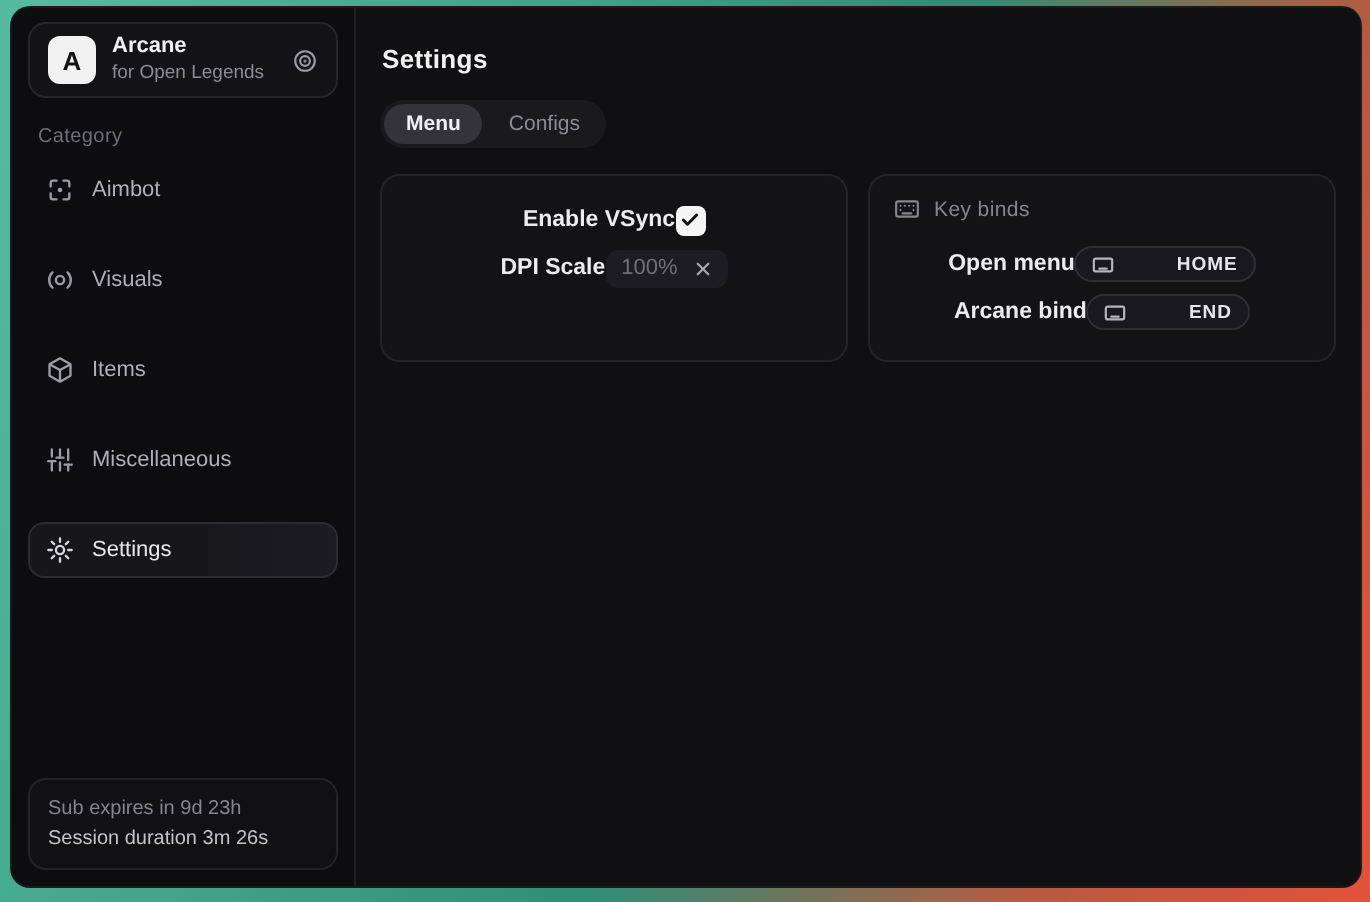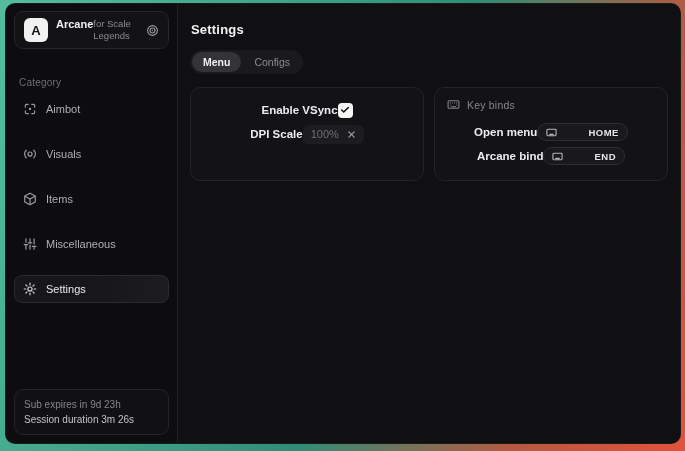--- a/index.html
+++ b/index.html
@@ -36,26 +36,26 @@
     border-radius: 9px;
     flex: none;
   }
   .app-logo {
     width: 24px; height: 24px; flex: none;
     background: #f2f2f2; color: #151517;
     border-radius: 6px;
     display: flex; align-items: center; justify-content: center;
     font-size: 13px; font-weight: 700;
   }
-  .app-text { display: flex; flex-direction: row; line-height: 1.25; }
+  .app-text { display: flex; flex-direction: column; line-height: 1.25; }
   .app-name { font-size: 11px; font-weight: 700; color: #f0f0f2; }
   .app-sub  { font-size: 9.5px; color: #8b8b91; }
   .app-target { margin-left: auto; color: #9a9aa0; display: flex; }
   .category {
-    margin: 28px 5px 7px 5px;
+    margin: 14px 5px 7px 5px;
     font-size: 10px; color: #6e6e74; letter-spacing: .2px;
   }
   .nav { display: flex; flex-direction: column; gap: 17px; }
   .nav-item {
     display: flex; align-items: center; gap: 9px;
     height: 28px; padding: 0 8px;
     color: #afafb5; font-size: 11px;
     border-radius: 8px; border: 1px solid transparent;
     cursor: pointer;
   }
@@ -143,21 +143,21 @@
   <div class="window">
 
     <div class="sidebar">
 
       <div class="app-card">
         <div class="app-logo">
           <span>A</span>
         </div>
         <div class="app-text">
           <span class="app-name">Arcane</span>
-          <span class="app-sub">for Scale Legends</span>
+          <span class="app-sub">for Open Legends</span>
         </div>
         <span class="app-target">
           <svg width="13" height="13" viewBox="0 0 24 24" fill="none" stroke="currentColor" stroke-width="2">
             <circle cx="12" cy="12" r="9"></circle>
               <circle cx="12" cy="12" r="4.5"></circle>
               <circle cx="12" cy="12" r="0.5" fill="currentColor"></circle>
           </svg>
         </span>
       </div>
 

